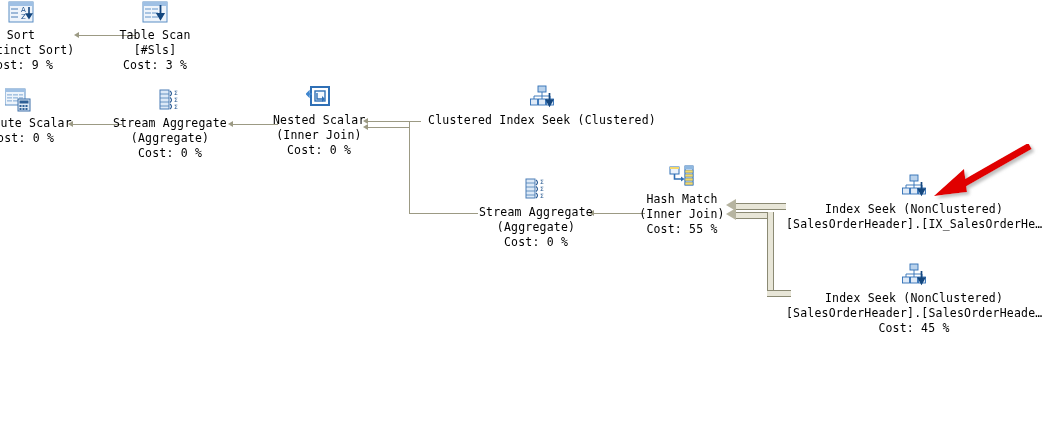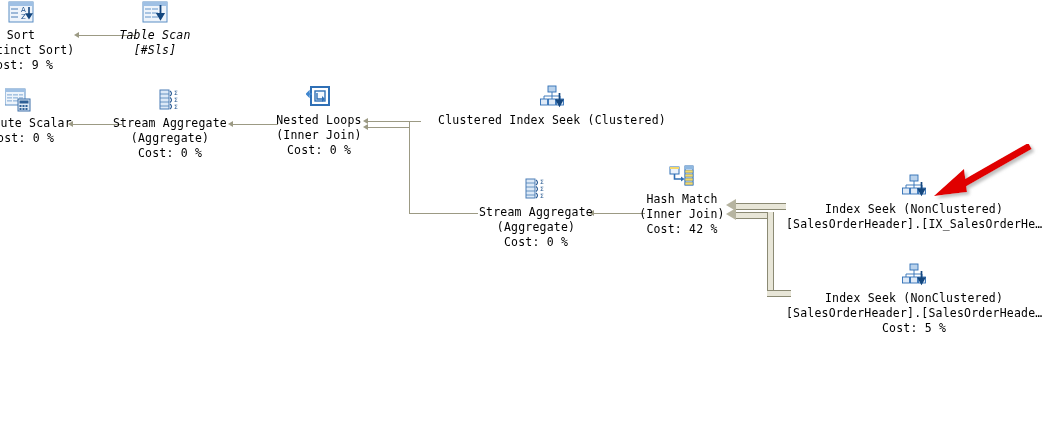--- a/index.html
+++ b/index.html
@@ -114,36 +114,37 @@
       <rect x="3" y="16" width="7" height="2" fill="#9cb8d8"></rect>
       <text x="13" y="12" font-size="7" fill="#1b4f8a" font-family="DejaVu Sans, sans-serif">A</text>
       <text x="13" y="19" font-size="7" fill="#1b4f8a" font-family="DejaVu Sans, sans-serif">Z</text>
       <path d="M21 7 L21 17 M18.5 14 L21 18 L23.5 14 Z" stroke="#14477f" stroke-width="1.6" fill="#14477f"></path>
     </svg>
     <div class="node-label">Sort</div>
     <div class="node-label">(Distinct Sort)</div>
     <div class="node-label">Cost: 9 %</div>
   </div>
 
-  <div class="node" style="left:92px; top:0px; width:126px;font-style:italic;">
+  <div class="node" style="left:92px; top:0px; width:126px;">
     <svg class="node-icon" viewBox="0 0 26 24">
       <rect x="1" y="2" width="24" height="20" fill="#eef4fb" stroke="#5b8ec4" stroke-width="1"></rect>
       <rect x="1" y="2" width="24" height="4" fill="#9fc0e4"></rect>
       <g fill="#a8c4e2">
         <rect x="3" y="8" width="6" height="2"></rect>
           <rect x="10" y="8" width="6" height="2"></rect>
         <rect x="3" y="12" width="6" height="2"></rect>
           <rect x="10" y="12" width="6" height="2"></rect>
         <rect x="3" y="16" width="6" height="2"></rect>
           <rect x="10" y="16" width="6" height="2"></rect>
       </g>
       <path d="M18.5 5 L18.5 17 M15.5 14 L18.5 19 L21.5 14 Z" stroke="#14477f" stroke-width="1.8" fill="#14477f"></path>
     </svg>
     <div class="node-label">Table Scan</div>
     <div class="node-label">[#Sls]</div>
+    <div class="node-label">Cost: 3 %</div>
   </div>
 
   <div class="node" style="left:-43px; top:88px; width:130px;">
     <svg class="node-icon" viewBox="0 0 26 24" style="margin-left:48px;">
       <rect x="0" y="1" width="20" height="16" fill="#eef4fb" stroke="#5b8ec4" stroke-width="1"></rect>
       <rect x="0" y="1" width="20" height="3" fill="#9fc0e4"></rect>
       <g fill="#a8c4e2">
         <rect x="2" y="6" width="5" height="1.6"></rect>
           <rect x="8" y="6" width="5" height="1.6"></rect>
           <rect x="14" y="6" width="4" height="1.6"></rect>
@@ -194,26 +195,26 @@
   </div>
 
   <div class="node" style="left:273px; top:85px; width:92px;">
     <svg class="node-icon" viewBox="0 0 26 24">
       <rect x="5" y="2" width="18" height="18" fill="none" stroke="#2f6fb5" stroke-width="2"></rect>
       <rect x="9" y="6" width="10" height="10" fill="#f2f7fd" stroke="#2f6fb5" stroke-width="1.4"></rect>
       <path d="M11 8 L11 14 L17 14" stroke="#2f6fb5" stroke-width="1.4" fill="none"></path>
       <path d="M16 11 L19 14 L16 17 Z" fill="#2f6fb5"></path>
       <path d="M1 9 L6 9 M3 6.5 L0.5 9 L3 11.5 Z" stroke="#3f86cf" stroke-width="1.4" fill="#3f86cf"></path>
     </svg>
-    <div class="node-label">Nested Loops</div>
+    <div class="node-label">Nested Scalar</div>
     <div class="node-label">(Inner Join)</div>
     <div class="node-label">Cost: 0 %</div>
   </div>
 
-  <div class="node" style="left:423px; top:85px; width:258px;">
+  <div class="node" style="left:413px; top:85px; width:258px;">
     <svg class="node-icon" viewBox="0 0 26 24">
       <rect x="9" y="1" width="8" height="6" fill="#b9d2ec" stroke="#2f6fb5" stroke-width="0.9"></rect>
       <path d="M13 7 L13 11 M5 11 L21 11 M5 11 L5 14 M13 11 L13 14 M21 11 L21 14" stroke="#2f6fb5" stroke-width="0.9" fill="none"></path>
       <rect x="1.5" y="14" width="7" height="6" fill="#dfeaf7" stroke="#2f6fb5" stroke-width="0.9"></rect>
       <rect x="9.5" y="14" width="7" height="6" fill="#dfeaf7" stroke="#2f6fb5" stroke-width="0.9"></rect>
       <rect x="17.5" y="14" width="7" height="6" fill="#dfeaf7" stroke="#2f6fb5" stroke-width="0.9"></rect>
       <path d="M20.5 8 L20.5 18 M17.5 15 L20.5 20.5 L23.5 15 Z" stroke="#14477f" stroke-width="1.7" fill="#14477f"></path>
     </svg>
     <div class="node-label">Clustered Index Seek (Clustered)</div>
   </div>
@@ -253,21 +254,21 @@
       <rect x="16" y="2" width="8" height="3" fill="#8fb8e0"></rect>
       <g fill="#f4d86a" stroke="#2f6fb5" stroke-width="0.5">
         <rect x="16" y="6" width="8" height="3"></rect>
         <rect x="16" y="10" width="8" height="3"></rect>
         <rect x="16" y="14" width="8" height="3"></rect>
         <rect x="16" y="18" width="8" height="3"></rect>
       </g>
     </svg>
     <div class="node-label">Hash Match</div>
     <div class="node-label">(Inner Join)</div>
-    <div class="node-label">Cost: 42 %</div>
+    <div class="node-label">Cost: 55 %</div>
   </div>
 
   <div class="node" style="left:786px; top:174px; width:256px;">
     <svg class="node-icon" viewBox="0 0 26 24">
       <rect x="9" y="1" width="8" height="6" fill="#b9d2ec" stroke="#2f6fb5" stroke-width="0.9"></rect>
       <path d="M13 7 L13 11 M5 11 L21 11 M5 11 L5 14 M13 11 L13 14 M21 11 L21 14" stroke="#2f6fb5" stroke-width="0.9" fill="none"></path>
       <rect x="1.5" y="14" width="7" height="6" fill="#dfeaf7" stroke="#2f6fb5" stroke-width="0.9"></rect>
       <rect x="9.5" y="14" width="7" height="6" fill="#dfeaf7" stroke="#2f6fb5" stroke-width="0.9"></rect>
       <rect x="17.5" y="14" width="7" height="6" fill="#dfeaf7" stroke="#2f6fb5" stroke-width="0.9"></rect>
       <path d="M20.5 8 L20.5 18 M17.5 15 L20.5 20.5 L23.5 15 Z" stroke="#14477f" stroke-width="1.7" fill="#14477f"></path>
@@ -280,21 +281,21 @@
     <svg class="node-icon" viewBox="0 0 26 24">
       <rect x="9" y="1" width="8" height="6" fill="#b9d2ec" stroke="#2f6fb5" stroke-width="0.9"></rect>
       <path d="M13 7 L13 11 M5 11 L21 11 M5 11 L5 14 M13 11 L13 14 M21 11 L21 14" stroke="#2f6fb5" stroke-width="0.9" fill="none"></path>
       <rect x="1.5" y="14" width="7" height="6" fill="#dfeaf7" stroke="#2f6fb5" stroke-width="0.9"></rect>
       <rect x="9.5" y="14" width="7" height="6" fill="#dfeaf7" stroke="#2f6fb5" stroke-width="0.9"></rect>
       <rect x="17.5" y="14" width="7" height="6" fill="#dfeaf7" stroke="#2f6fb5" stroke-width="0.9"></rect>
       <path d="M20.5 8 L20.5 18 M17.5 15 L20.5 20.5 L23.5 15 Z" stroke="#14477f" stroke-width="1.7" fill="#14477f"></path>
     </svg>
     <div class="node-label">Index Seek (NonClustered)</div>
     <div class="node-label">[SalesOrderHeader].[SalesOrderHeade…</div>
-    <div class="node-label">Cost: 5 %</div>
+    <div class="node-label">Cost: 45 %</div>
   </div>
 
   <svg class="red-arrow" style="left:918px; top:144px; width:120px; height:58px;" viewBox="0 0 120 58">
     <defs>
       <filter id="shadow" x="-30%" y="-30%" width="180%" height="180%">
         <feDropShadow dx="2.5" dy="2.5" stdDeviation="1.6" flood-color="#aaaaaa" flood-opacity="0.75"></feDropShadow>
       </filter>
     </defs>
     <g filter="url(#shadow)">
       <path d="M112 2 L40 43" stroke="#e00000" stroke-width="7" stroke-linecap="butt"></path>

